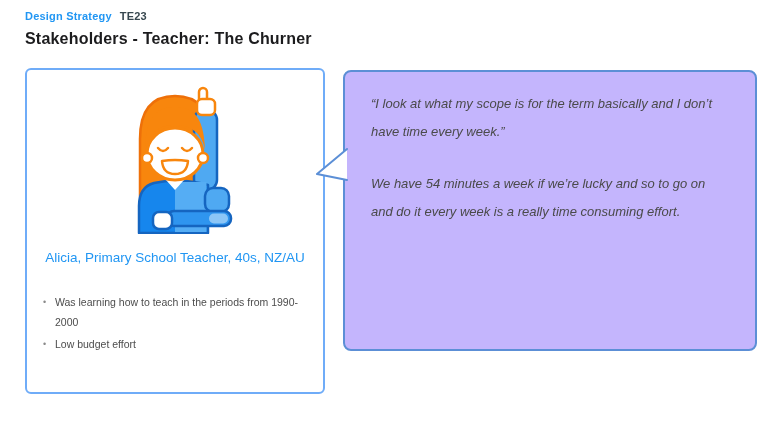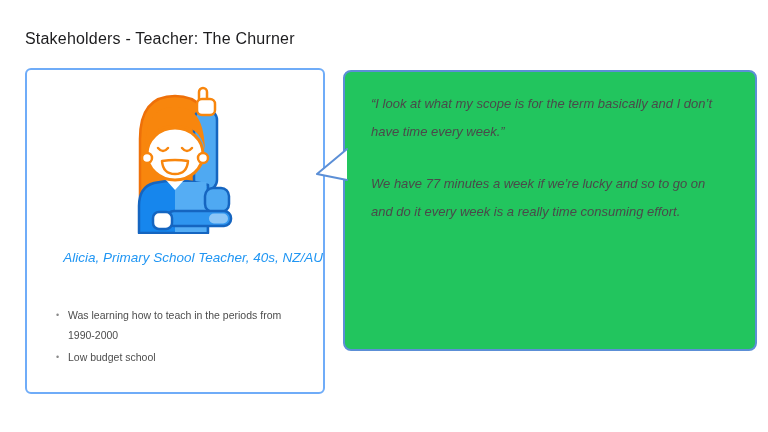--- a/index.html
+++ b/index.html
@@ -3,42 +3,45 @@
 <meta charset="utf-8">
 <style>
   html,body { margin:0; padding:0; background:#ffffff; }
   body { width:768px; height:432px; font-family:"Liberation Sans", sans-serif; }
   .stage { position:relative; width:768px; height:432px; background:#ffffff; overflow:hidden; }
 
   
   .eyebrow { position:absolute; left:25px; top:10px; font-size:11px; font-weight:bold; letter-spacing:.2px; }
   .eyebrow .brand { color:#2196F3; }
   .eyebrow .code  { color:#37474F; margin-left:8px; }
-  .page-title { position:absolute; left:25px; top:30px; font-size:16px; font-weight:normal; color:#1c1c1e; letter-spacing:.2px; }
+  .page-title { position:absolute; left:25px; top:30px; font-size:16px; font-weight:bold; color:#1c1c1e; letter-spacing:.2px; }
 
   
   .persona-card { position:absolute; left:25px; top:68px; width:300px; height:326px; box-sizing:border-box;
                   background:#fff; border:2px solid #6FACF8; border-radius:6px; }
   .illustration-wrap { position:absolute; left:50%; transform:translateX(-50%); top:14px; width:132px; height:150px; }
-  .persona-name { position:absolute; top:180px; left:0; width:100%; text-align:right; color:#2196F3; font-size:13.5px;font-style:italic; }
-  .persona-bullets { position:absolute; top:222px; left:15px; right:24px; margin:13px; padding:0; list-style:none; }
+  .persona-name { position:absolute; top:180px; left:0; width:100%; text-align:center; color:#2196F3; font-size:13.5px; }
+  .persona-bullets { position:absolute; top:222px; left:15px; right:24px; margin:0; padding:0; list-style:none; }
   .persona-bullets li { position:relative; padding-left:13px; font-size:10.5px; line-height:20px; color:#4d4d4d; margin-bottom:2px; }
   .persona-bullets li::before { content:"•"; position:absolute; left:1px; top:0; color:#8a8a8a; font-size:9px; line-height:20px; }
 
   
   .quote-bubble { position:absolute; left:343px; top:70px; width:414px; height:281px; box-sizing:border-box;
-                  background:#22c55e; border:2px solid #5C8FD6; border-radius:8px; padding:18px 26px 0 26px; }
+                  background:#c4b5fd; border:2px solid #5C8FD6; border-radius:8px; padding:18px 26px 0 26px; }
   .quote-bubble p { font-style:italic; font-size:13px; line-height:28px; color:#4a4a4a; margin:0 0 24px 0; }
   .bubble-tail { position:absolute; left:314px; top:146px; width:34px; height:36px; z-index:3; }
 </style>
 </head>
 <body>
 
 <div class="stage">
 
+  <div class="eyebrow">
+    <span class="brand">Design Strategy</span><span class="code">TE23</span>
+  </div>
   <div class="page-title">Stakeholders - Teacher: The Churner</div>
 
   <div class="persona-card">
     <div class="illustration-wrap">
       <svg width="132" height="150" viewBox="0 0 132 150" xmlns="http://www.w3.org/2000/svg">
 
         <path d="M31 112 L31 55 Q31 12 66 12 Q101 12 101 55 L101 112 Q101 118 94 118 L38 118 Q31 118 31 112 Z" fill="#F8860D" stroke="#EE7009" stroke-width="2.5" stroke-linejoin="round"></path>
 
         <rect x="85" y="26" width="23" height="80" rx="10" fill="#4FA9F2" stroke="#1565C0" stroke-width="2.5"></rect>
 
@@ -65,25 +68,25 @@
 
         <path d="M49 64 Q54 70 59 64" fill="none" stroke="#F8860D" stroke-width="2.5" stroke-linecap="round"></path>
         <path d="M73 64 Q78 70 83 64" fill="none" stroke="#F8860D" stroke-width="2.5" stroke-linecap="round"></path>
 
         <path d="M53 77 Q66 75 79 77 Q78 90 66 90 Q54 90 53 77 Z" fill="#ffffff" stroke="#F8860D" stroke-width="2.5" stroke-linejoin="round"></path>
       </svg>
     </div>
     <div class="persona-name">Alicia, Primary School Teacher, 40s, NZ/AU</div>
     <ul class="persona-bullets">
       <li>Was learning how to teach in the periods from 1990-2000</li>
-      <li>Low budget school</li>
+      <li>Low budget effort</li>
     </ul>
   </div>
 
   <div class="quote-bubble">
     <p>“I look at what my scope is for the term basically and I don’t have time every week.”</p>
-    <p>We have 77 minutes a week if we’re lucky and so to go on and do it every week is a really time consuming effort.</p>
+    <p>We have 54 minutes a week if we’re lucky and so to go on and do it every week is a really time consuming effort.</p>
   </div>
   <svg class="bubble-tail" width="34" height="36" viewBox="0 0 34 36" xmlns="http://www.w3.org/2000/svg">
     <path d="M33 3 L3 28 L33 34" fill="#ffffff" stroke="#5C8FD6" stroke-width="2" stroke-linejoin="round" stroke-linecap="round"></path>
   </svg>
 
 </div>
 
 </body></html>

